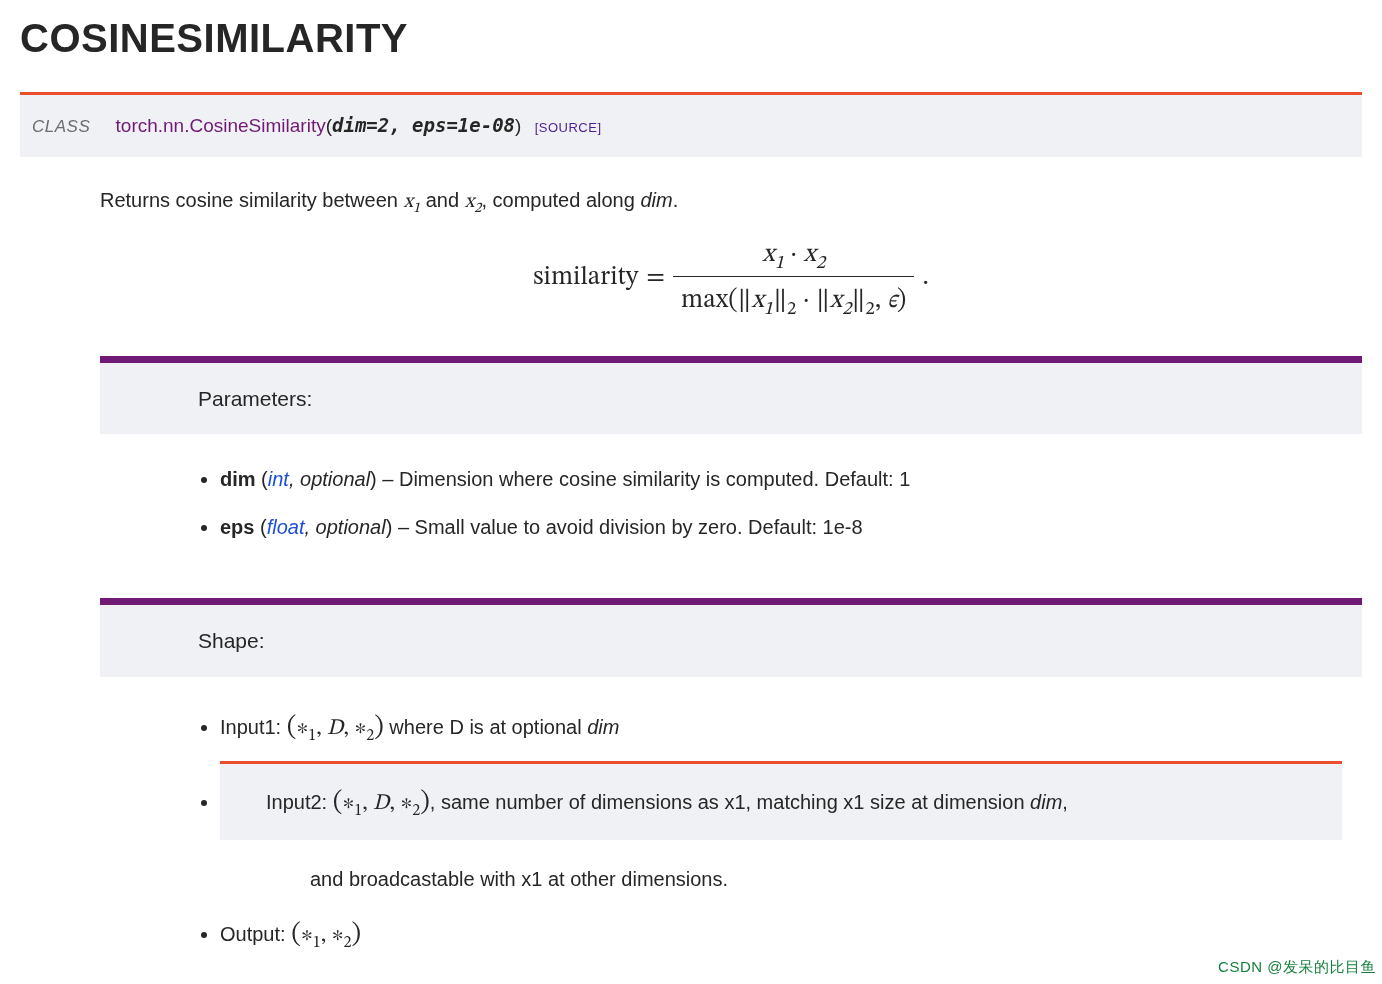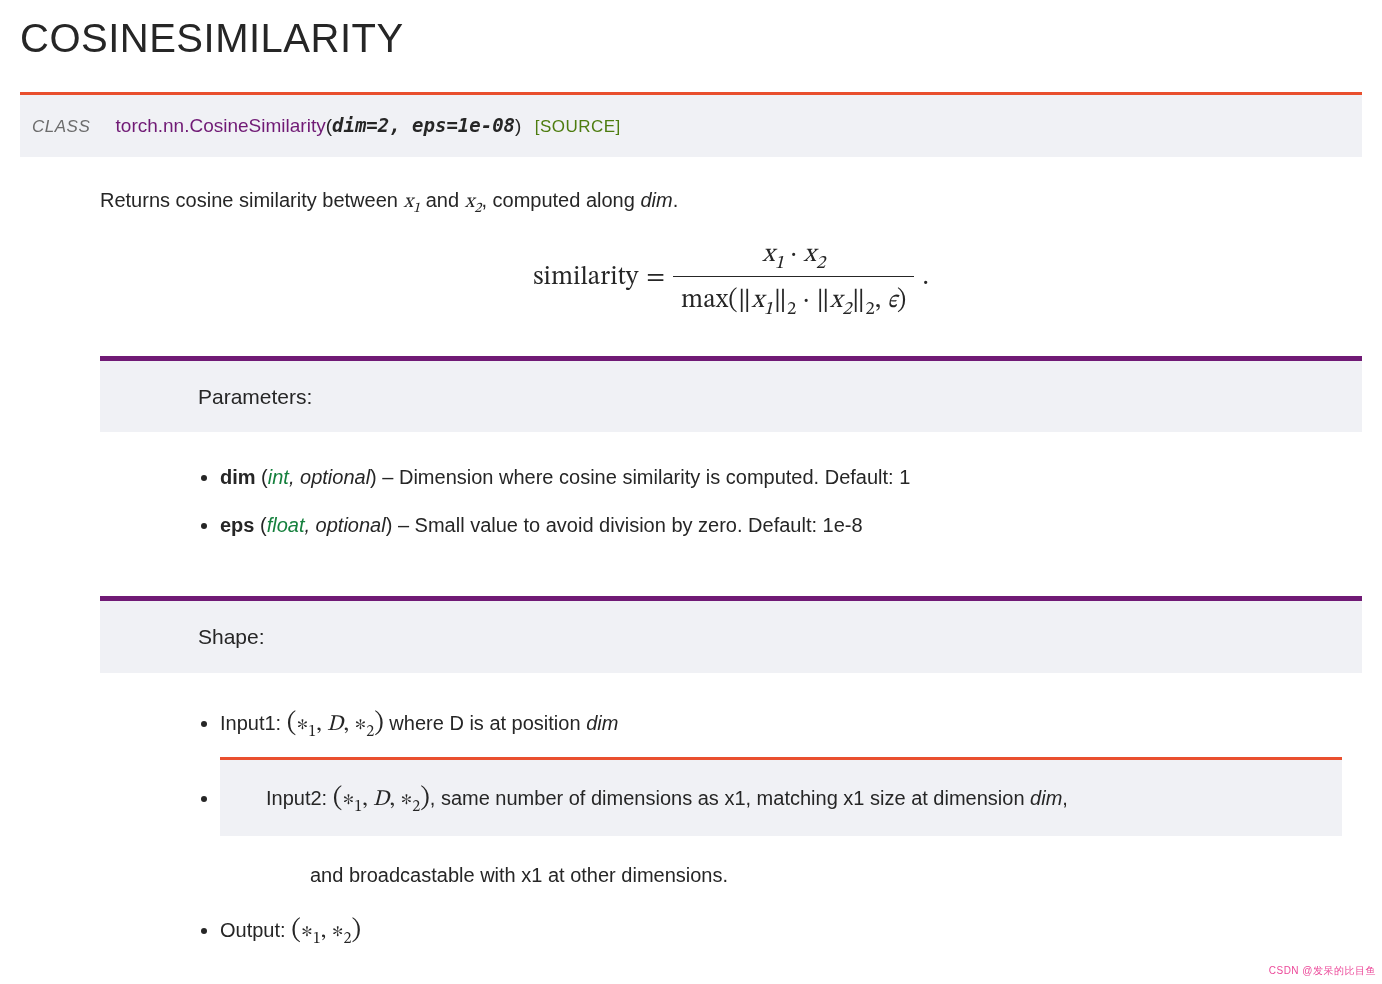--- a/index.html
+++ b/index.html
@@ -6,21 +6,21 @@
     margin: 0;
     font-family: "Segoe UI", -apple-system, BlinkMacSystemFont, "Helvetica Neue", Arial, sans-serif;
     color: #262626;
     font-size: 20px;
     line-height: 1.5;
   }
   .page {
     padding: 0 20px 40px 20px;
   }
   h1 {
-    font-weight: 400;
+    font-weight: 700;
     font-size: 40px;
     letter-spacing: 0.5px;
     margin: 8px 0 24px 0;
     color: #262626;
     font-family: "Segoe UI", Arial, sans-serif;
   }
   .sig-block {
     border-top: 3px solid #e94f2e;
     background: #f0f1f5;
     padding: 16px 12px;
@@ -41,22 +41,22 @@
   .sig-block .args {
     color: #262626;
   }
   .sig-block .argname {
     font-weight: 700;
     font-style: italic;
     font-family: Consolas, Menlo, monospace;
     color: #262626;
   }
   .sig-block .src {
-    color: #4d7c0f;
-    font-size: 17px;
+    color: #4c1d95;
+    font-size: 13px;
     margin-left: 8px;
     letter-spacing: 0.5px;
   }
   .content {
     margin-left: 80px;
     margin-top: 28px;
   }
   .para {
     margin: 6px 0 12px 0;
   }
@@ -79,61 +79,61 @@
     flex-direction: column;
     align-items: center;
     vertical-align: middle;
   }
   .frac .num { padding: 0 8px 2px 8px; }
   .frac .den { border-top: 1.5px solid #262626; padding: 4px 8px 0 8px; }
   .box {
     margin: 0 0 56px 0;
   }
   .box-hdr {
-    border-top: 5px solid #701a75;
+    border-top: 7px solid #701a75;
     background: #f0f1f5;
     padding: 20px 0 20px 98px;
     font-size: 21px;
     color: #262626;
   }
   .box-body {
     padding: 30px 20px 0 98px;
   }
   ul.params {
     margin: 0;
     padding-left: 22px;
   }
   ul.params > li {
     margin-bottom: 18px;
     font-size: 20px;
   }
   .pname { font-weight: 700; }
-  .typelink { color: #15803d; font-style: italic; }
+  .typelink { color: #1d4ed8; font-style: italic; }
   .opt { font-style: italic; }
   .shape-li { margin-bottom: 26px; }
   .shape-inner-hdr {
     border-top: 3px solid #e94f2e;
     background: #f0f1f5;
     padding: 18px 20px 18px 46px;
     margin-top: -4px;
   }
   .shape-inner-body {
     padding: 24px 20px 2px 90px;
   }
   .mtuple {
     font-family: "Cambria Math", "STIX Two Math", Georgia, serif;
     font-size: 1.12em;
   }
   .mtuple .big { font-size: 1.2em; }
   .watermark {
     position: fixed;
     right: 6px;
     bottom: 6px;
-    color: #ec4899;
-    font-size: 10px;
+    color: #15803d;
+    font-size: 15px;
     letter-spacing: 0.5px;
     pointer-events: none;
   }
 </style>
 </head>
 <body>
 
 <div class="page">
   <h1>COSINESIMILARITY</h1>
 
@@ -176,21 +176,21 @@
           </li>
         </ul>
       </div>
     </div>
 
     <div class="box">
       <div class="box-hdr">Shape:</div>
       <div class="box-body">
         <ul class="params">
           <li class="shape-li">
-            <span>Input1: </span><span class="mtuple"><span class="big">(</span><span>∗</span><span class="sub">1</span><span>, </span><span class="mi">D</span><span>, </span><span>∗</span><span class="sub">2</span><span class="big">)</span></span><span> where D is at position </span><span class="ital">dim</span>
+            <span>Input1: </span><span class="mtuple"><span class="big">(</span><span>∗</span><span class="sub">1</span><span>, </span><span class="mi">D</span><span>, </span><span>∗</span><span class="sub">2</span><span class="big">)</span></span><span> where D is at optional </span><span class="ital">dim</span>
           </li>
           <li class="shape-li">
             <div class="shape-inner-hdr">
               <span>Input2: </span><span class="mtuple"><span class="big">(</span><span>∗</span><span class="sub">1</span><span>, </span><span class="mi">D</span><span>, </span><span>∗</span><span class="sub">2</span><span class="big">)</span></span><span>, same number of dimensions as x1, matching x1 size at dimension </span><span class="ital">dim</span><span>,</span>
             </div>
             <div class="shape-inner-body">
               <span>and broadcastable with x1 at other dimensions.</span>
             </div>
           </li>
           <li class="shape-li">

